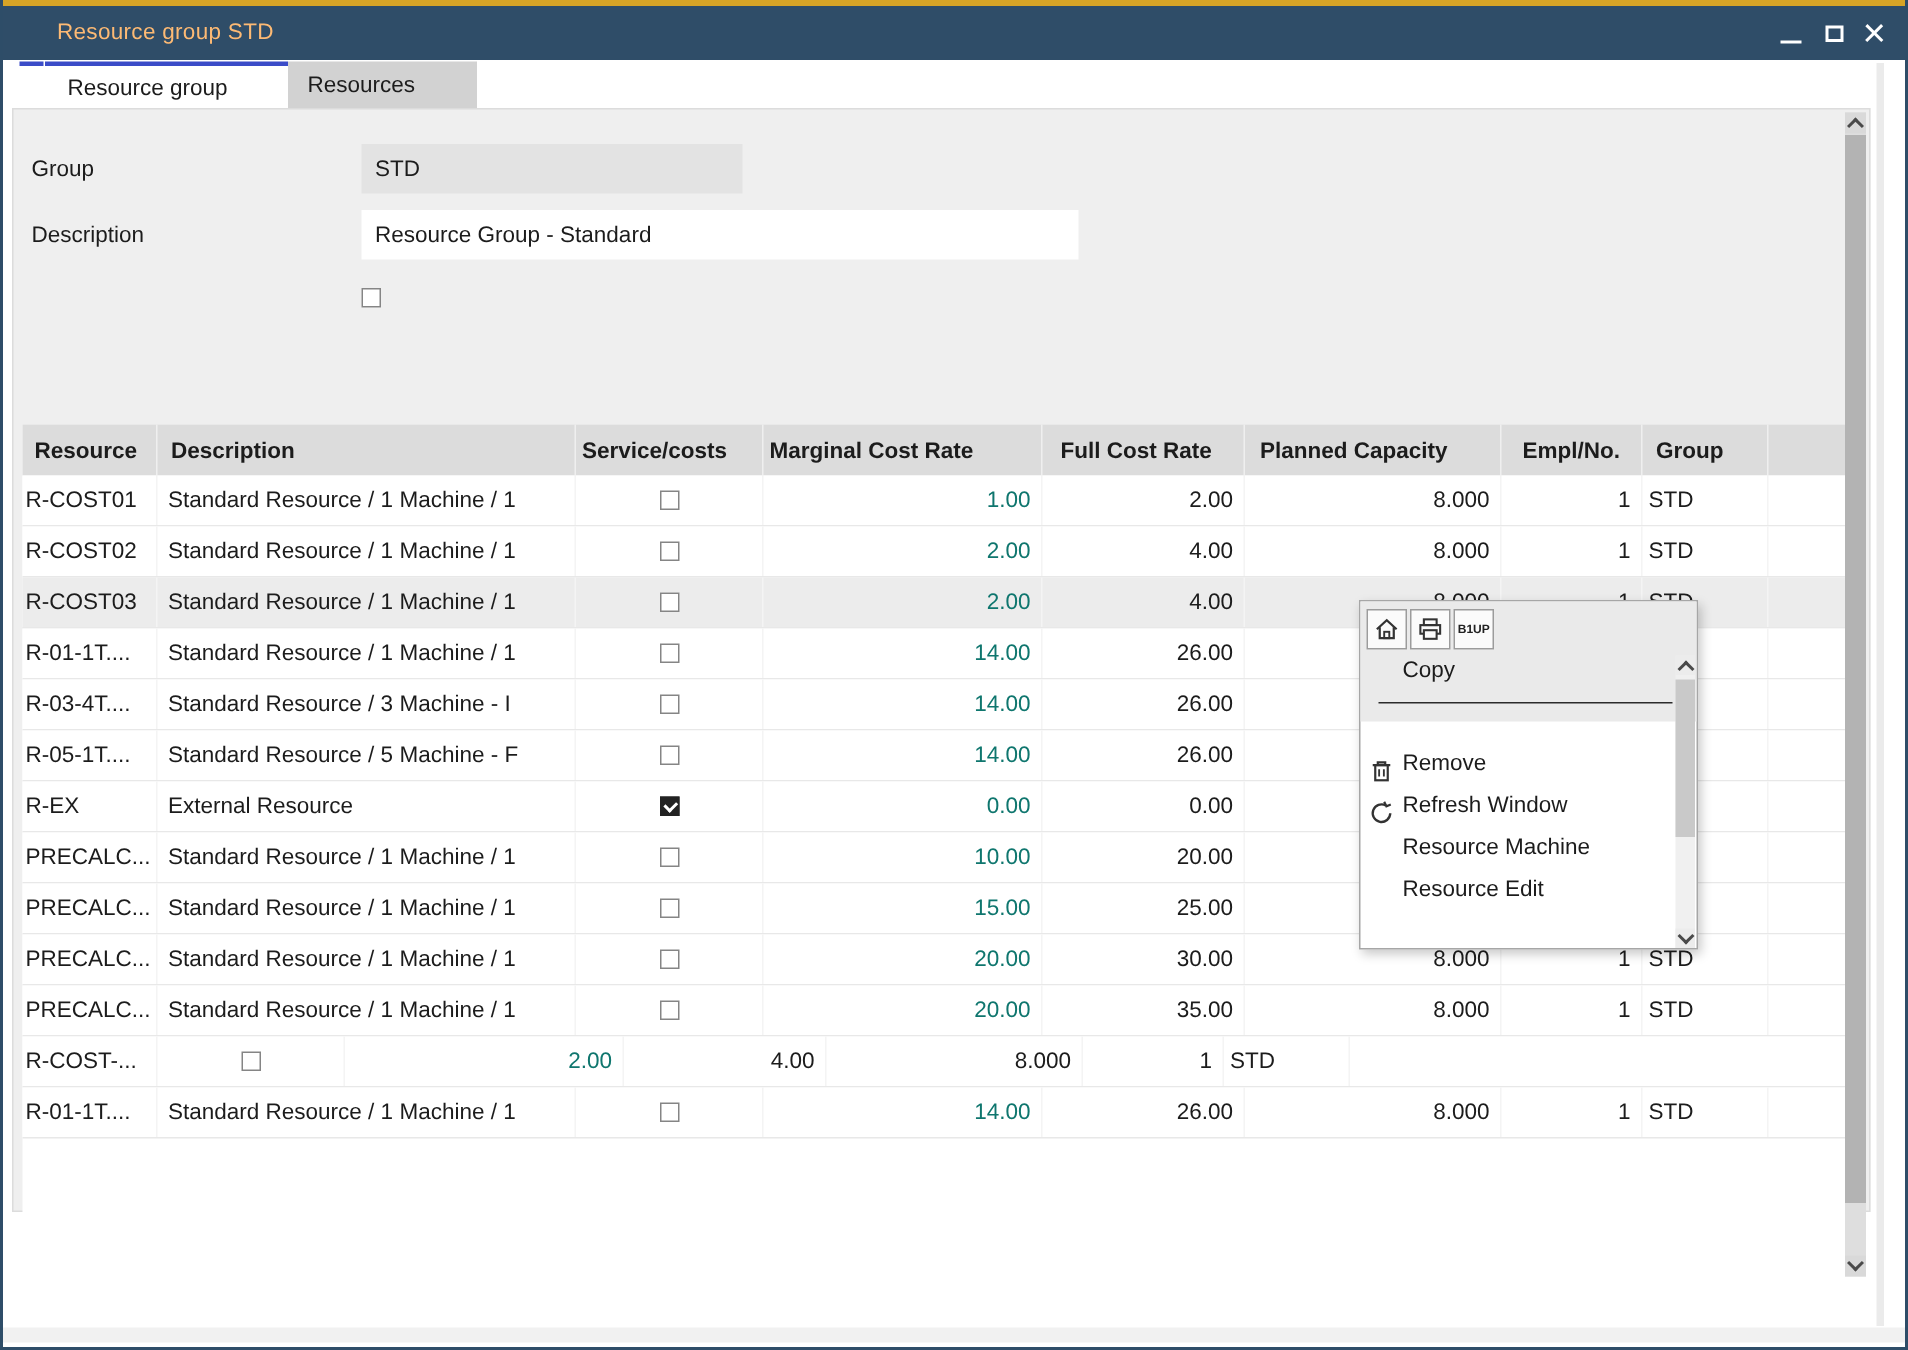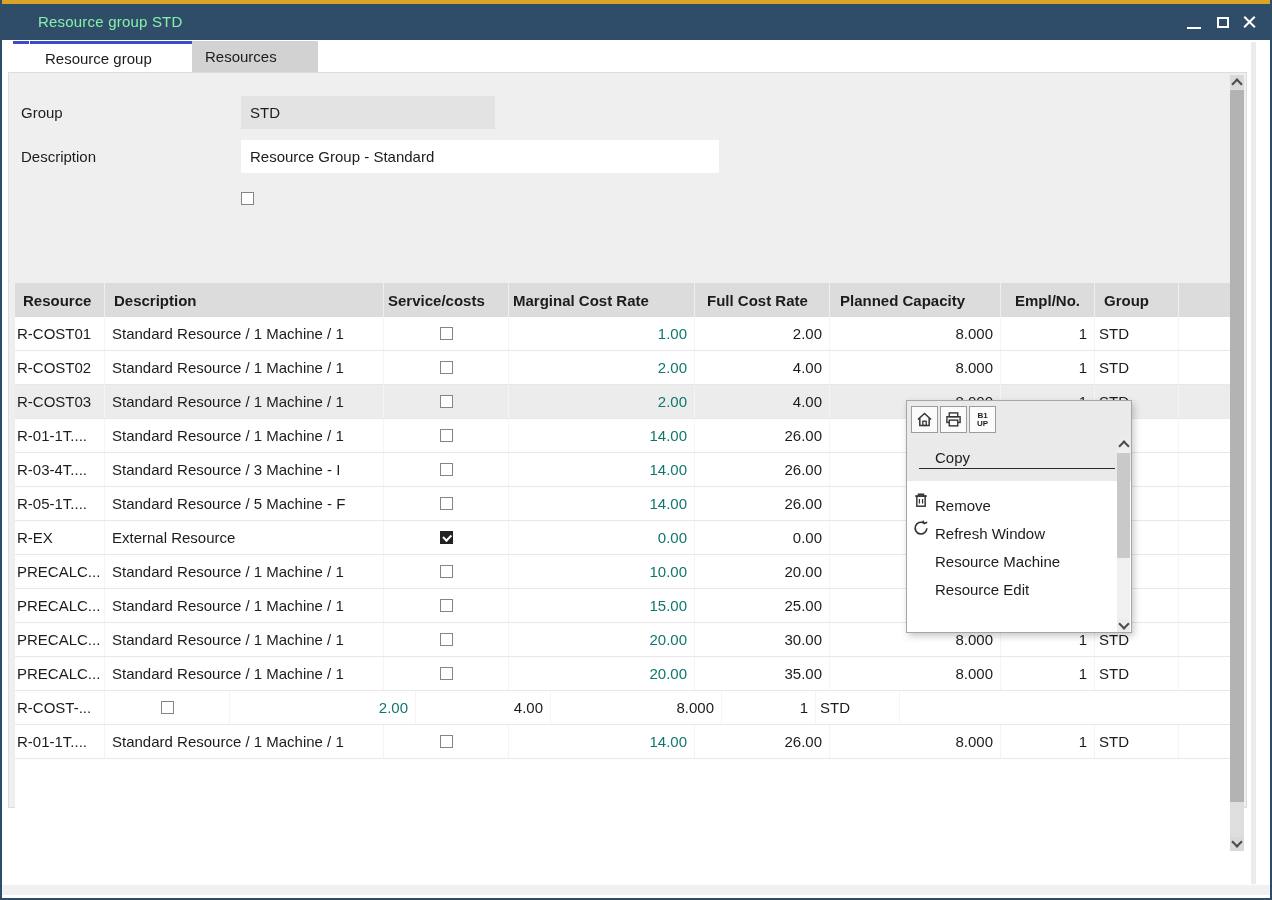--- a/index.html
+++ b/index.html
@@ -3,21 +3,21 @@
 <meta charset="utf-8">
 <style>
   html,body{margin:0;padding:0}
   body{
     width:1272px;height:900px;position:relative;overflow:hidden;
     background:#fff;font-family:"Liberation Sans",sans-serif;color:#1c1c1c;
   }
   
   .goldbar{position:absolute;left:0;top:0;width:1272px;height:4px;background:#d7a426}
   .titlebar{position:absolute;left:0;top:4px;width:1272px;height:36px;background:#2f4d68}
-  .title{position:absolute;left:38px;top:9px;font-size:15px;color:#86efac;letter-spacing:.2px}
+  .title{position:absolute;left:38px;top:9px;font-size:15px;color:#fdba74;letter-spacing:.2px}
   .ctrl{position:absolute;top:0;width:28px;height:36px;cursor:default}
   .ctrl-min{left:1180px}.ctrl-max{left:1210px}.ctrl-close{left:1236px}
   .ic-min{position:absolute;left:7px;top:23px;width:14px;height:2px;background:#fff}
   .ic-max{position:absolute;left:7px;top:13px;width:12px;height:11px;border:2px solid #fff;box-sizing:border-box}
   .ic-close{position:absolute;left:6px;top:11px;width:15px;height:15px}
   .ic-close i{position:absolute;left:0;top:6px;width:15px;height:2.2px;background:#fff;display:block}
   .ic-close i:first-child{transform:rotate(45deg)}
   .ic-close i:last-child{transform:rotate(-45deg)}
   .frame{position:absolute;left:0;top:0;width:1272px;height:900px;border:2px solid #2e4d68;border-top:none;box-sizing:border-box;pointer-events:none;z-index:60}
   .right-strip{position:absolute;left:1251px;top:42px;width:5px;height:842px;background:#ebebeb}
@@ -62,26 +62,26 @@
   .sarrow{position:absolute;left:0;width:14px;height:14px;background:#d9d9d9;display:flex;align-items:center;justify-content:center}
   .sarrow.top{top:0}.sarrow.bottom{bottom:0}
   .sthumb{position:absolute;left:0;top:15px;width:14px;height:712px;background:#b3b3b3}
   .chev{width:6px;height:6px;border-left:2px solid #4a4a4a;border-top:2px solid #4a4a4a;display:block}
   .chev.up{transform:translateY(2px) rotate(45deg)}
   .chev.down{transform:translateY(-2px) rotate(-135deg)}
   
   .ctxmenu{position:absolute;left:906px;top:400px;width:226px;height:233px;background:#fff;border:1px solid #a6a6a6;box-sizing:border-box;box-shadow:2px 3px 7px rgba(0,0,0,.22);z-index:100;font-size:15px}
   .ctx-top{position:absolute;left:0;top:0;right:0;height:80px;background:#eaeaea}
   .ctx-btn{position:absolute;top:5px;width:27px;height:27px;background:#fbfbfb;border:1px solid #9c9c9c;box-sizing:border-box;display:flex;align-items:center;justify-content:center;cursor:default}
-  .ctx-btn.b1{left:4px}.ctx-btn.b2{left:33px}.ctx-btn.b3{left:62px;flex-direction:column}
+  .ctx-btn.b1{left:4px}.ctx-btn.b2{left:33px}.ctx-btn.b3{left:62px;flex-direction:row}
   .b1up-txt{font-size:8px;font-weight:bold;line-height:8px;color:#222}
   .ctx-copy{position:absolute;left:28px;top:37px;height:25px;display:flex;align-items:center;cursor:default}
   .ctx-sep{position:absolute;left:12px;top:67px;width:196px;height:1px;background:#2b2b2b}
-  .ctx-items{position:absolute;left:0;top:85px;width:210px}
-  .menu-item{height:28px;display:flex;align-items:flex-end;padding-left:28px;position:relative;cursor:default}
+  .ctx-items{position:absolute;left:0;top:99px;width:210px}
+  .menu-item{height:28px;display:flex;align-items:flex-start;padding-left:28px;position:relative;cursor:default}
   .mi-icon{position:absolute;left:5px;top:5px;width:18px;height:18px}
   .ctx-scroll{position:absolute;right:1px;top:36px;width:13px;height:195px;background:#f0f0f0}
   .ctx-scroll .sarrow{width:13px;height:13px;background:#ececec}
   .ctx-thumb{position:absolute;left:0;top:16px;width:13px;height:105px;background:#c9c9c9}
 </style>
 </head>
 <body>
 
 <div>
 

